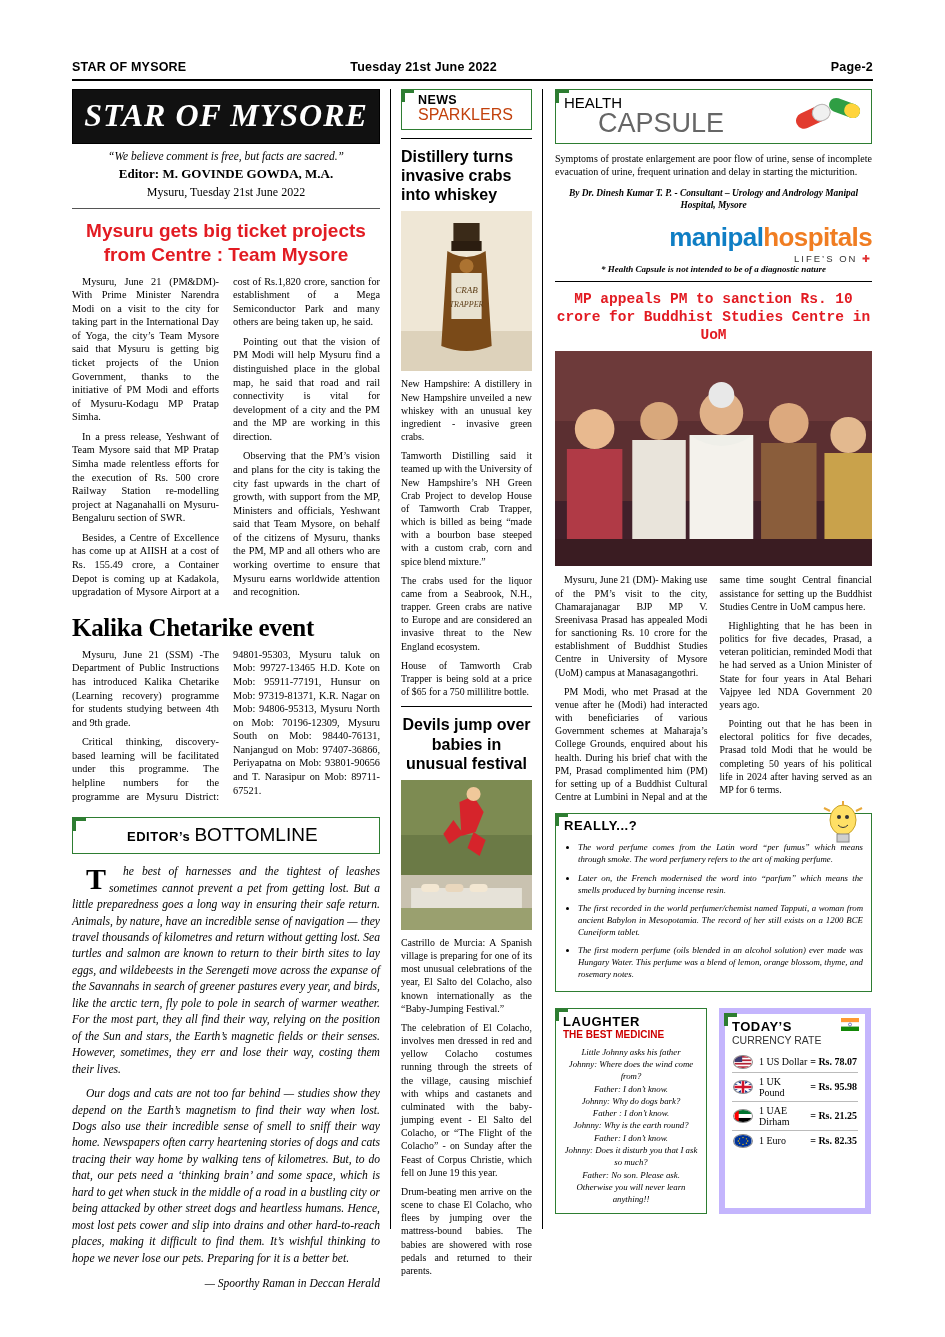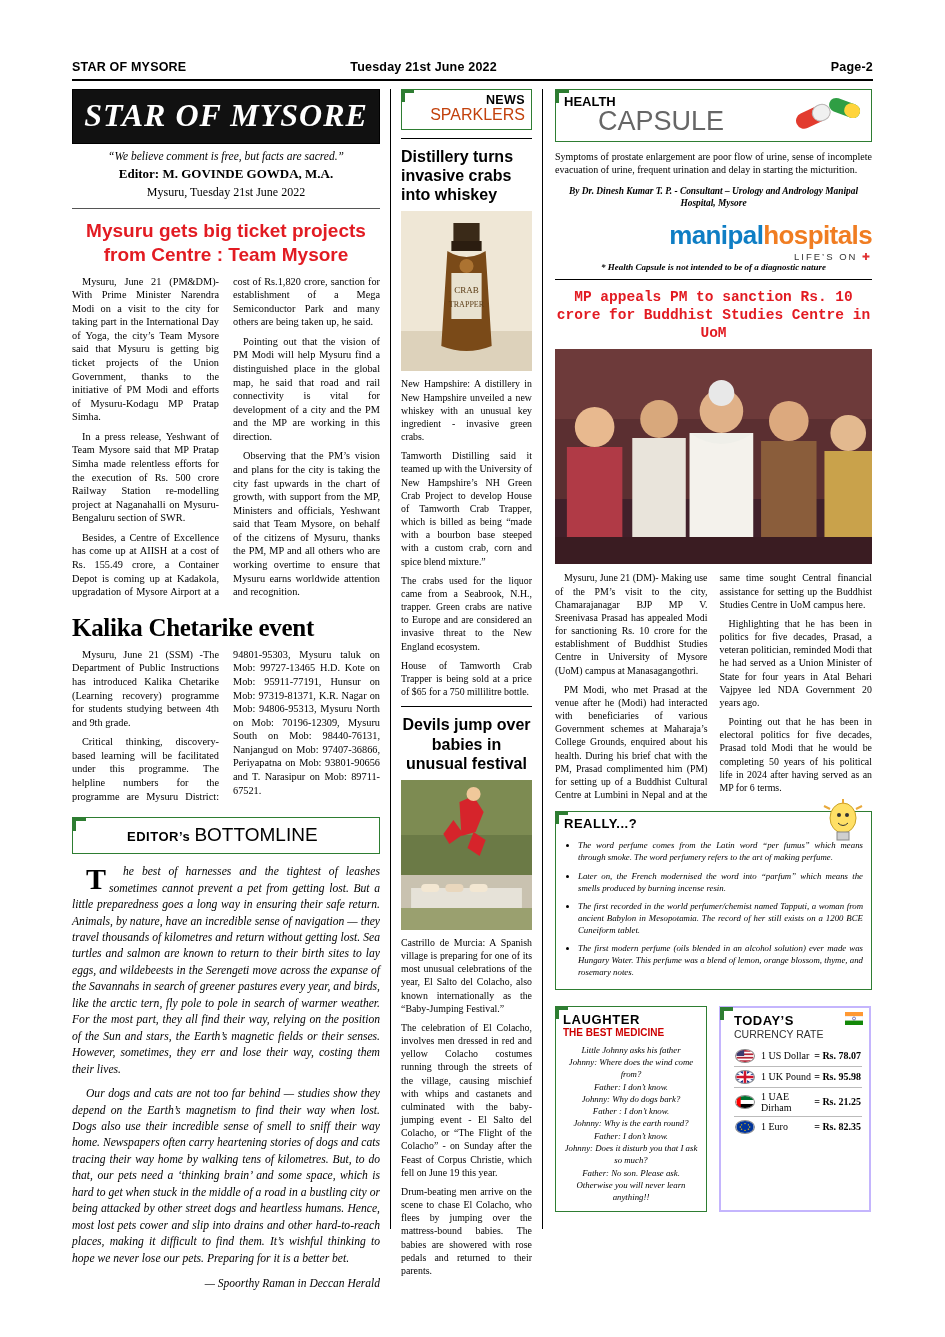--- a/index.html
+++ b/index.html
@@ -84,21 +84,21 @@
   }
   .bottomline-body p { margin: 0 0 8px 0; text-indent: 14px; }
   .dropcap::first-letter {
     float: left; font-size: 30px; line-height: 26px; padding: 2px 3px 0 0;
     font-weight: bold; font-style: normal;
   }
   .byline { text-align: right; font-style: italic; font-size: 11.5px; }
 
   
   .flag {
-    border: 1px solid #2e7d32; position: relative; padding: 3px 6px 5px 16px; text-align: right;
+    border: 1px solid #2e7d32; position: relative; padding: 3px 6px 5px 16px;
   }
   .flag .corner {
     position: absolute; left: -1px; top: -1px; width: 13px; height: 13px;
     border-left: 4px solid #2e7d32; border-top: 4px solid #2e7d32;
   }
   .flag .l1 { font-family:"Liberation Sans",sans-serif; font-weight:bold; font-size:12.5px; letter-spacing:.4px;}
   .flag .l2 { font-family:"Liberation Sans",sans-serif; font-size:16px; color:#c2410c; line-height:1.05; }
   .mid-head {
     font-family: "Liberation Sans", sans-serif; font-weight: bold;
     font-size: 16px; line-height: 1.2; margin: 8px 0 7px 0;
@@ -106,21 +106,21 @@
   .mid-body { font-size: 9.9px; line-height: 1.33; text-align: justify; }
   .mid-body p { margin: 0 0 6px 0; }
   .hr-mid { border-top: 1px solid #000; margin: 8px 0; }
 
   
   .health-box { border: 1px solid #2e7d32; position: relative; padding: 4px 8px 6px 8px; }
   .health-box .corner {
     position: absolute; left: -1px; top: -1px; width: 14px; height: 14px;
     border-left: 4px solid #2e7d32; border-top: 4px solid #2e7d32;
   }
-  .health-t1 { font-family:"Liberation Sans",sans-serif; font-weight:bold; font-size:13px; }
+  .health-t1 { font-family:"Liberation Sans",sans-serif; font-weight:normal; font-size:15px; }
   .health-t2 { font-family:"Liberation Sans",sans-serif; font-size:27px; color:#666; line-height:.95; margin-left:34px;}
   .capsule-art { position:absolute; right:8px; top:6px; }
   .health-text { font-size: 10px; line-height: 1.35; text-align: justify; margin-top: 8px; }
   .health-cred { font-size: 9.4px; text-align: center; font-style: italic; font-weight: bold; margin-top: 8px; line-height:1.35;}
   .manipal { text-align:right; margin-top: 10px; }
   .manipal .m1 { font-family:"Liberation Sans",sans-serif; font-size:26px; letter-spacing:-.6px;}
   .manipal .m1 .a { color:#0f7ec4; font-weight:bold;}
   .manipal .m1 .b { color:#f07d22; font-weight:bold;}
   .manipal .m2 { font-family:"Liberation Sans",sans-serif; font-size:9.5px; color:#333; letter-spacing:2px; }
   .manipal .cross { color:#e03131; }
@@ -143,33 +143,33 @@
   .really-list li { margin-bottom:6px; text-align:justify; }
 
   .bottom-two { display:flex; gap:12px; margin-top:16px; }
   .laugh { width:152px; border:1px solid #2e7d32; position:relative; padding:5px 7px 7px 7px; }
   .laugh .corner, .curr .corner { position:absolute; left:-1px; top:-1px; width:13px; height:13px;
      border-left:4px solid #2e7d32; border-top:4px solid #2e7d32; }
   .laugh-t1 { font-family:"Liberation Sans",sans-serif; font-weight:bold; font-size:13px; letter-spacing:.6px;}
   .laugh-t2 { font-family:"Liberation Sans",sans-serif; font-size:10px; color:#c00; font-weight:bold; }
   .laugh-body { font-size:8.8px; line-height:1.4; margin-top:6px; text-align:center; font-style:italic;}
 
-  .curr { width:152px; border:2px solid #c4b5fd; position:relative; padding:5px 7px 7px 13px; }
+  .curr { width:152px; border:6px solid #c4b5fd; position:relative; padding:5px 7px 7px 7px; }
   .curr-t1 { font-family:"Liberation Sans",sans-serif; font-weight:bold; font-size:13px; letter-spacing:.5px;}
   .curr-t2 { font-family:"Liberation Sans",sans-serif; font-size:10.5px; color:#333; }
   .curr table { width:100%; border-collapse:collapse; margin-top:6px; font-size:10px; }
   .curr td { padding:3px 1px; vertical-align:middle;font-family:Liberation Serif, serif; }
   .curr tr + tr td { border-top:1px solid #bbb; }
   .flagicon { width:20px; height:14px; display:inline-block; border:1px solid #888; vertical-align:middle; border-radius:50%; overflow:hidden; }
   .rate { text-align:right; font-weight:bold; white-space:nowrap; }
 
   .tri-green { position:absolute; right:6px; top:4px; width:18px; height:13px; }
 
   
-  .img-bottle { height: 160px; background:#e9e2d2; position:relative; overflow:hidden; }
+  .img-bottle { height: 160px; background:#e9e2d2; position:relative; overflow:hidden;font-style:italic; }
   .img-devils { height: 150px; background:#5e6e3a; position:relative; overflow:hidden; }
   .img-mp { height: 215px; background:#6a3a3a; position:relative; overflow:hidden; }
 </style>
 </head>
 <body>
 
 <div class="page">
 
   <div class="top-bar">
     <span>STAR OF MYSORE</span>

